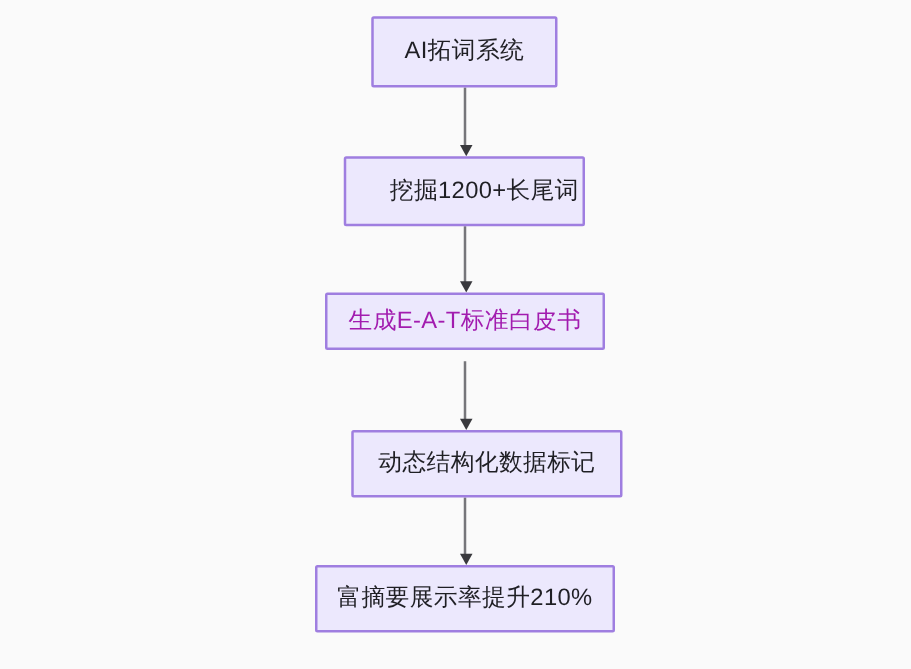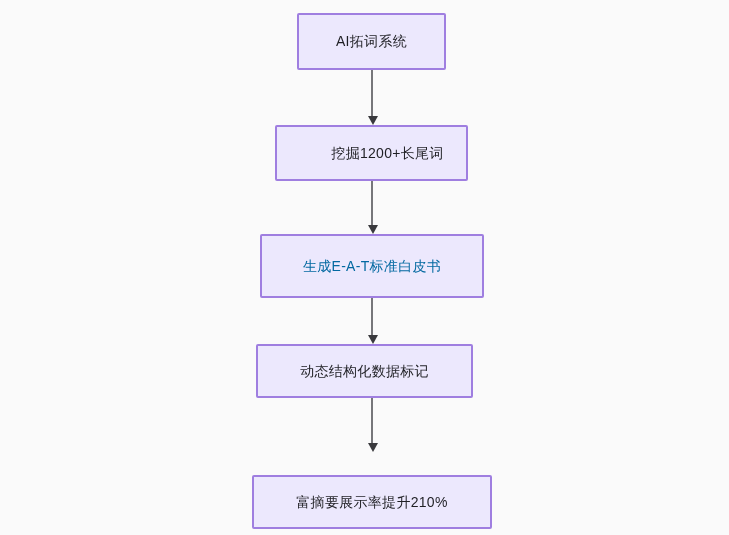--- a/index.html
+++ b/index.html
@@ -22,21 +22,21 @@
   .node {
     position: absolute;
     box-sizing: border-box;
     background: #ece8fd;
     border: 2px solid #9f7ee0;
     border-radius: 2px;
     display: flex;
     align-items: center;
     justify-content: center;
     color: #1f1f24;
-    font-size: 14px;
+    font-size: 19px;
     line-height: 1.2;
     letter-spacing: 0.3px;
     white-space: nowrap;
     text-align: center;
   }
   .node-label {
     display: block;
   }
   .edge {
     position: absolute;
@@ -83,25 +83,25 @@
   </div>
 
   <div class="node" id="node-n1" style="left: 297px; top: 13px; width: 149px; height: 57px; background: rgb(236, 232, 253); border-color: rgb(159, 126, 224); color: rgb(31, 31, 36);">
     <span class="node-label">AI拓词系统</span>
   </div>
 
   <div class="node" id="node-n2" style="left: 275px; top: 125px; width: 193px; height: 56px; background: rgb(236, 232, 253); border-color: rgb(159, 126, 224); color: rgb(31, 31, 36); padding-left: 32px;">
     <span class="node-label">挖掘1200+长尾词</span>
   </div>
 
-  <div class="node" id="node-n3" style="left: 260px; top: 234px; width: 224px; height: 64px; background: rgb(236, 232, 253); border-color: rgb(159, 126, 224); color: #0369a1;">
+  <div class="node" id="node-n3" style="left: 260px; top: 234px; width: 224px; height: 46px; background: rgb(236, 232, 253); border-color: rgb(159, 126, 224); color: #a21caf;">
     <span class="node-label">生成E-A-T标准白皮书</span>
   </div>
 
-  <div class="node" id="node-n4" style="left: 256px; top: 344px; width: 217px; height: 54px; background: rgb(236, 232, 253); border-color: rgb(159, 126, 224); color: rgb(31, 31, 36);">
+  <div class="node" id="node-n4" style="left: 281px; top: 344px; width: 217px; height: 54px; background: rgb(236, 232, 253); border-color: rgb(159, 126, 224); color: rgb(31, 31, 36);">
     <span class="node-label">动态结构化数据标记</span>
   </div>
 
-  <div class="node" id="node-n5" style="left: 252px; top: 452px; width: 240px; height: 54px; background: rgb(236, 232, 253); border-color: rgb(159, 126, 224); color: rgb(31, 31, 36); margin-top: 23px;">
+  <div class="node" id="node-n5" style="left: 252px; top: 452px; width: 240px; height: 54px; background: rgb(236, 232, 253); border-color: rgb(159, 126, 224); color: rgb(31, 31, 36);">
     <span class="node-label">富摘要展示率提升210%</span>
   </div>
 
 </div>
 
 </body></html>

